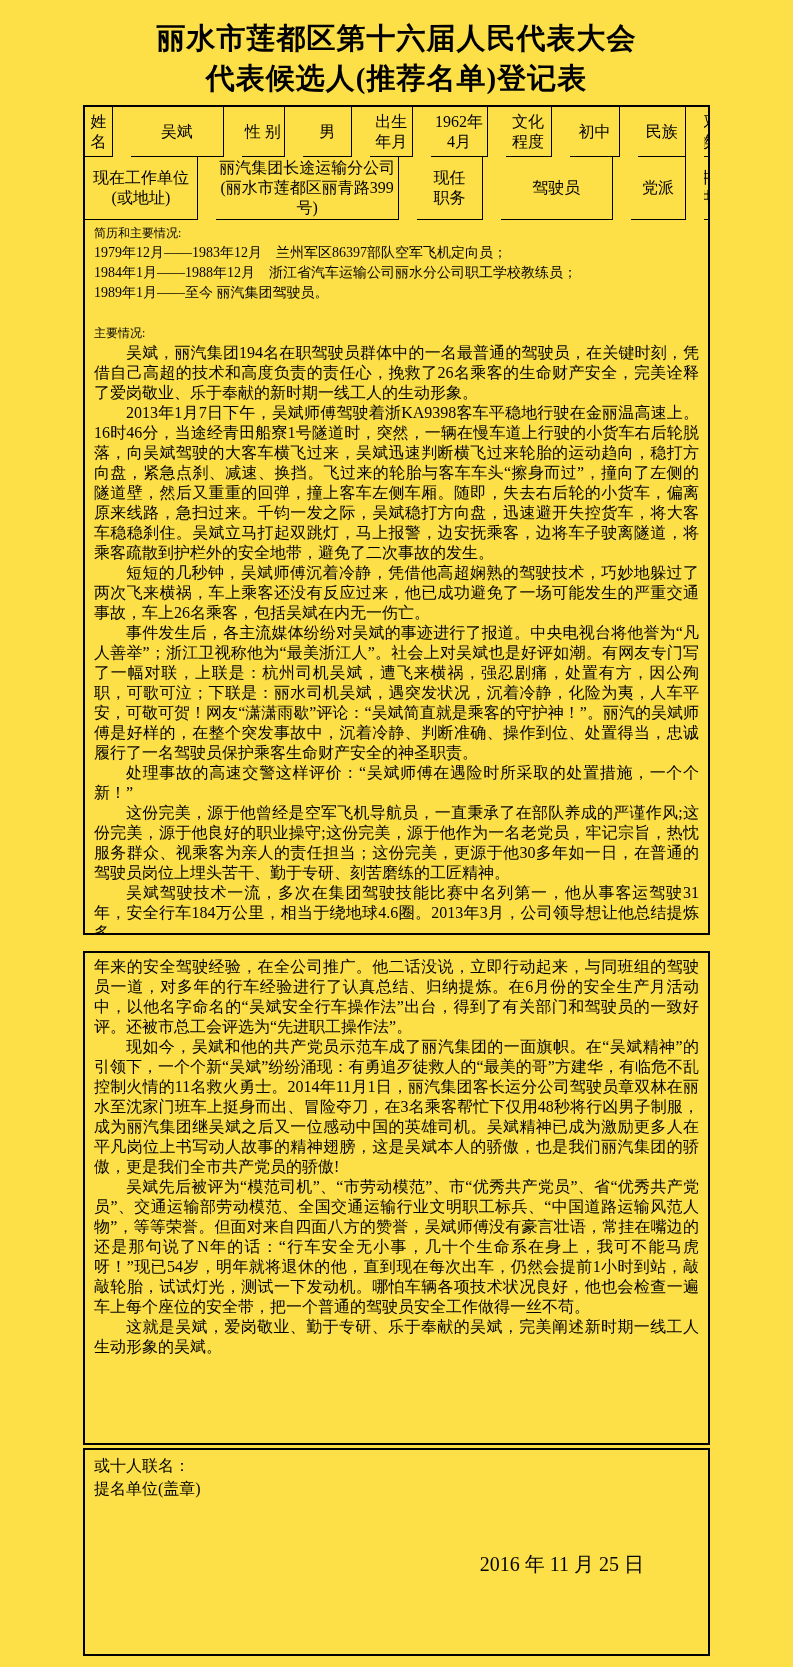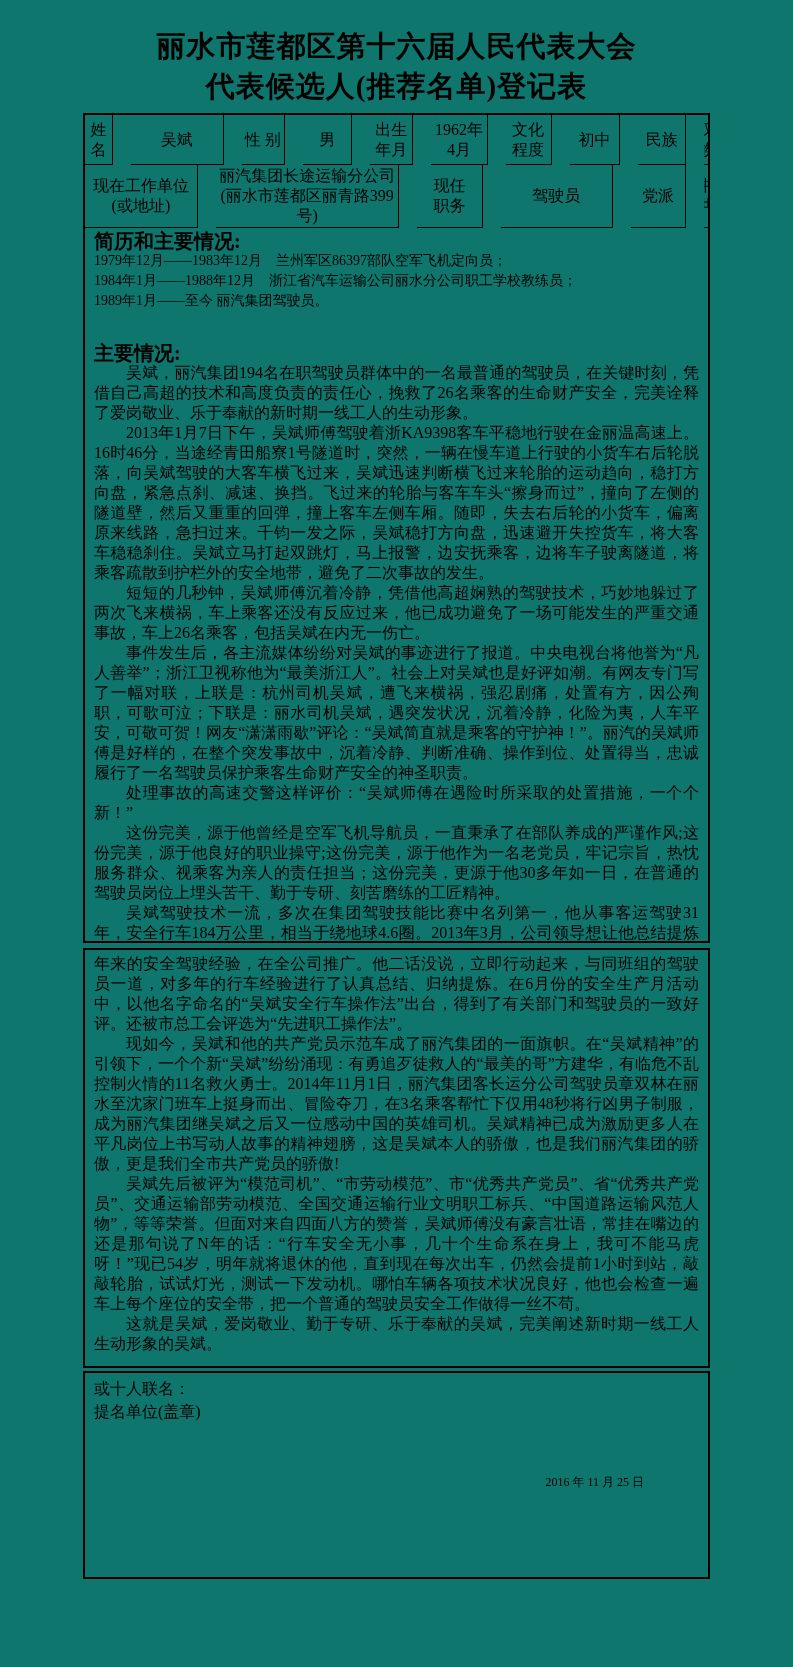--- a/index.html
+++ b/index.html
@@ -1,25 +1,25 @@
 <!DOCTYPE html>
 <html><head>
 <meta charset="utf-8">
 <style>
   * { box-sizing: border-box; }
   html, body { margin: 0; padding: 0; background: #ffffff; }
   .page {
     position: relative;
     width: 793px; height: 1667px;
     margin: 0 auto;
-    background: #0f766e;
+    background: #fde047;
     color: #000;
     font-family: "Liberation Serif", "DejaVu Serif", serif;
     overflow: hidden;
-    padding-top: 26px;
+    padding-top: 18px;
   }
   .title-line {
     text-align: center;
     font-weight: bold;
     font-size: 29px;
     line-height: 40px;
     letter-spacing: 1px;
   }
   .sheet { width: 627px; margin: 0 auto; }
   .info-table {
@@ -46,35 +46,35 @@
   .bigcell {
     height: 713px;
     padding: 3px 9px 0 9px;
     overflow: hidden;
     font-size: 16px;
     line-height: 20px;
   }
   .bigcell p, .box p { margin: 0; font-size: 16px; line-height: 20px; text-align: justify; }
   p.para { text-indent: 2em; }
   p.flush { text-indent: 0; }
-  .sec-heading { font-weight: bold; font-size: 20px; line-height: 20px; }
-  .sec-heading.gap { margin-top: 32px; }
+  .sec-heading { font-weight: normal; font-size: 12px; line-height: 20px; }
+  .sec-heading.gap { margin-top: 20px; }
   .resume-line { font-size: 14px; line-height: 20px; }
   .box {
     border: 2px solid #000;
     overflow: hidden;
     padding: 4px 9px 0 9px;
   }
-  .box2 { margin-top: 5px; height: 420px; }
+  .box2 { margin-top: 16px; height: 494px; }
   .box3 { margin-top: 3px; height: 208px; position: relative; }
   .nom-line { font-size: 16px; line-height: 23px; }
   .date-line {
     position: absolute;
     top: 101px; right: 64px;
-    font-size: 12px;
+    font-size: 20px;
   }
 </style>
 </head>
 <body>
 
 <div class="page">
 
   <div class="title-line">丽水市莲都区第十六届人民代表大会</div>
   <div class="title-line">代表候选人(推荐名单)登记表</div>
 

